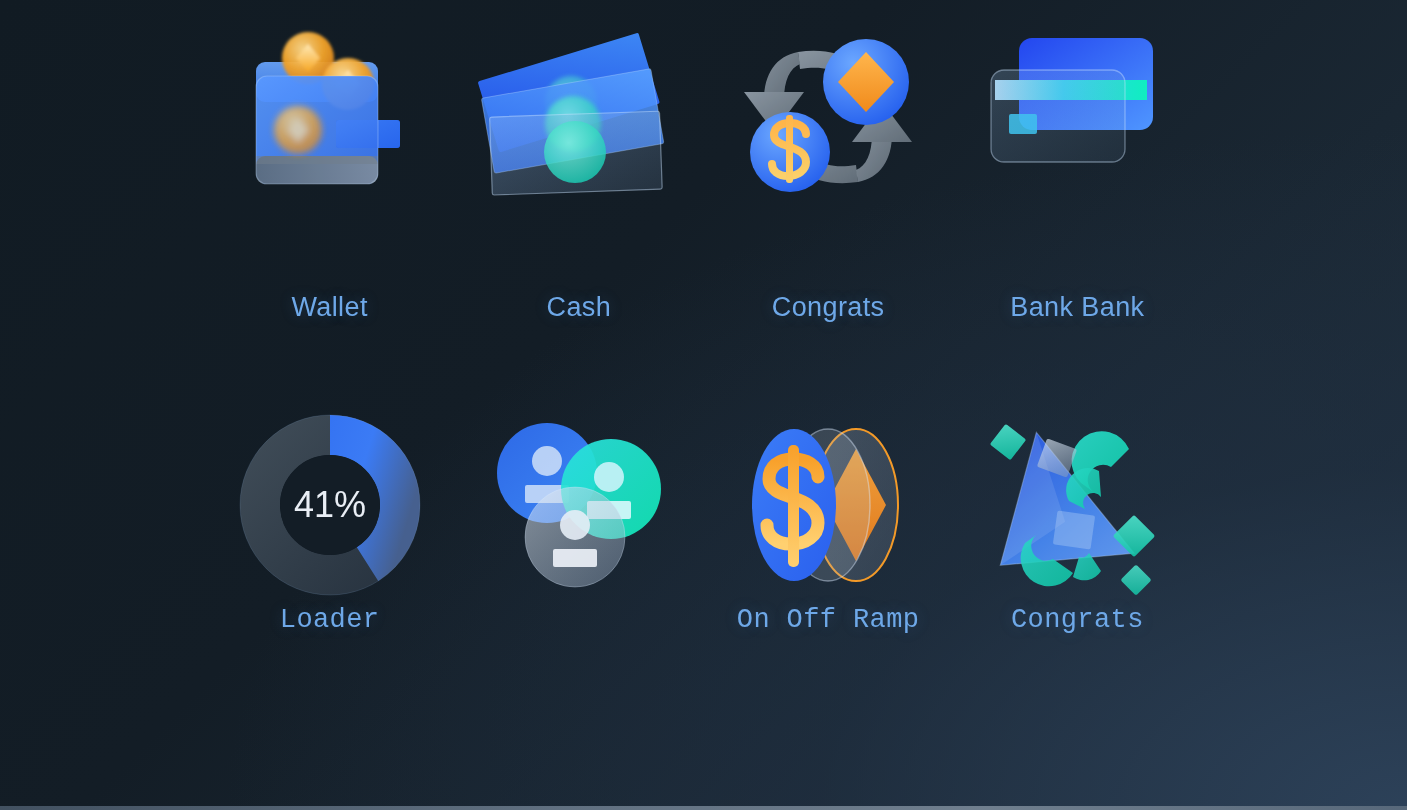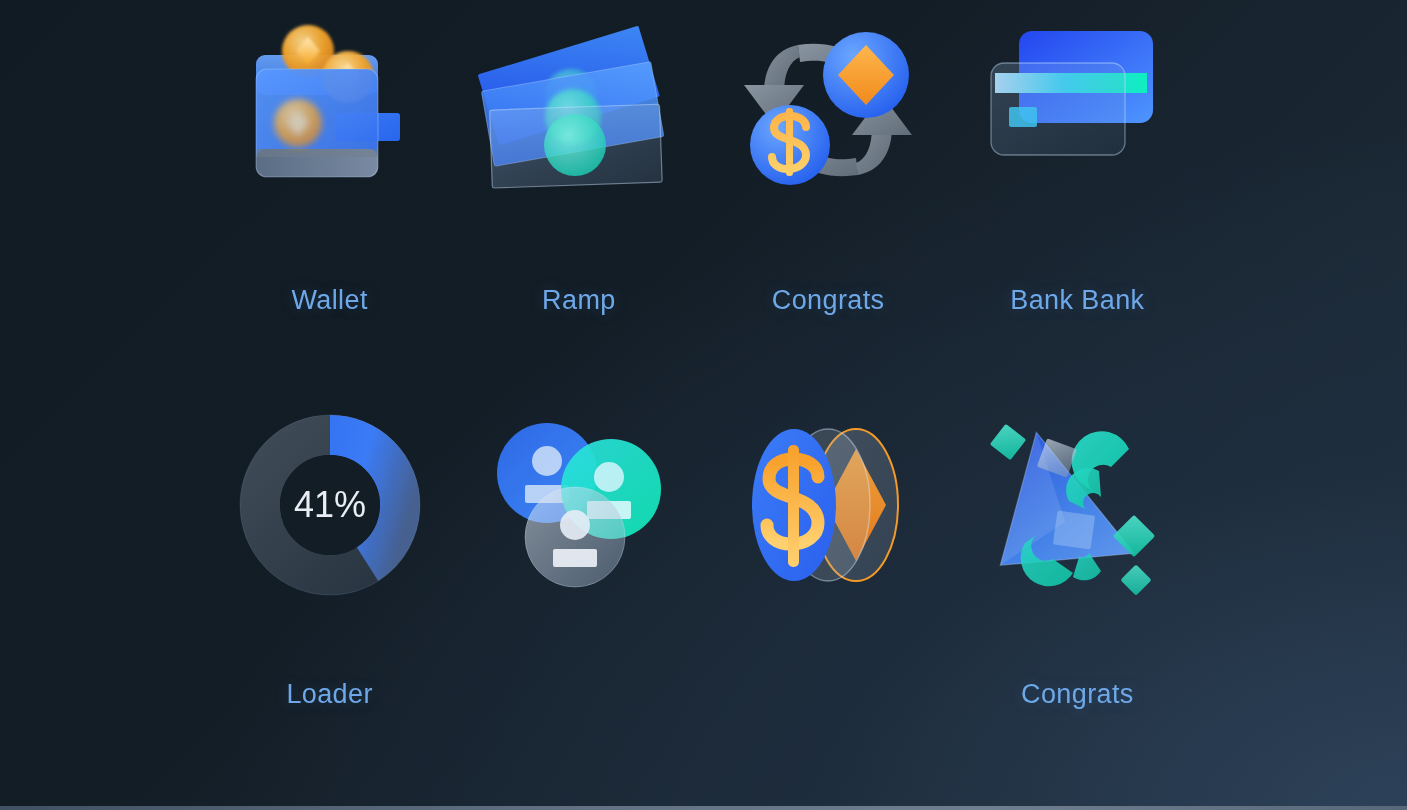--- a/index.html
+++ b/index.html
@@ -16,30 +16,30 @@
     overflow:hidden;
   }
   #stage:after{
     content:"";position:absolute;left:0;right:0;bottom:0;height:4px;
     background:linear-gradient(90deg,#4a5a6b,#6d7d8e 40%,#7d8c9b 70%,#5f6f80);
     opacity:.85;
   }
   .grid{
     position:absolute;left:0;top:0;width:1407px;height:810px;
     display:grid;grid-template-columns:repeat(4,1fr);grid-template-rows:repeat(2,1fr);
-    padding:9px 205px;box-sizing:border-box;
+    padding:16px 205px;box-sizing:border-box;
   }
   .cell{display:flex;flex-direction:column;align-items:center;justify-content:flex-start;}
   .art{width:200px;height:200px;position:relative;}
   .label{
     color:#6ea8e8;font-size:27px;letter-spacing:.4px;white-space:nowrap;
     text-shadow:0 0 14px rgba(70,130,200,.25);
   }
   .r1 .label{margin-top:76px;}
-  .r2 .label{margin-top:74px;}
+  .r2 .label{font-family:Liberation Mono, monospace;}
   svg{display:block;overflow:visible;}
 </style>
 </head>
 <body>
 
 <div id="stage">
 
   <div class="grid">
 
     <div class="cell r1">
@@ -139,21 +139,21 @@
             <rect x="10" y="66" width="172" height="76" rx="2" fill="none" stroke="rgba(190,220,255,0.35)" stroke-width="1"></rect>
           </g>
           <circle cx="94" cy="108" r="28" fill="url(#cCoin)" opacity="0.75" filter="url(#cblur)"></circle>
 
           <g transform="rotate(-2 100 140)">
             <rect x="12" y="98" width="170" height="78" rx="2" fill="url(#noteFrontG)" stroke="rgba(205,228,255,0.45)" stroke-width="1.2"></rect>
           </g>
           <circle cx="96" cy="136" r="31" fill="url(#cCoin)" opacity="0.82"></circle>
         </svg>
       </div>
-      <div class="label">Ramp</div>
+      <div class="label">Cash</div>
     </div>
 
     <div class="cell r1">
       <div class="art">
         <svg viewBox="0 0 200 200" width="200" height="200">
           <defs>
             <linearGradient id="arrowG" x1="0" y1="0" x2="1" y2="1">
               <stop offset="0" stop-color="#9aa6b2"></stop>
                 <stop offset="1" stop-color="#6c7883"></stop>
             </linearGradient>
@@ -312,20 +312,21 @@
 
           <ellipse cx="100" cy="100" rx="42" ry="76" fill="rgba(175,185,200,0.22)" stroke="rgba(215,230,250,0.45)" stroke-width="1.4"></ellipse>
 
           <ellipse cx="66" cy="100" rx="42" ry="76" fill="url(#rampBlue)"></ellipse>
           <g fill="none" stroke="url(#rampDollar)" stroke-width="13" stroke-linecap="round">
             <path d="M90 72 C90 60 78 54 65 54 C50 54 41 62 41 74 C41 96 90 88 90 118 C90 131 78 139 63 139 C48 139 39 131 39 120"></path>
           </g>
           <rect x="60" y="40" width="11" height="122" rx="5" fill="url(#rampDollar)"></rect>
         </svg>
       </div>
+      <div class="label">On Off Ramp</div>
     </div>
 
     <div class="cell r2">
       <div class="art">
         <svg viewBox="0 0 200 200" width="200" height="200">
           <defs>
             <linearGradient id="coneG" x1="0" y1="0" x2="1" y2="1">
               <stop offset="0" stop-color="#2b5cf0"></stop>
                 <stop offset="0.55" stop-color="#4a8dfb"></stop>
                 <stop offset="1" stop-color="#6fa7ff"></stop>

